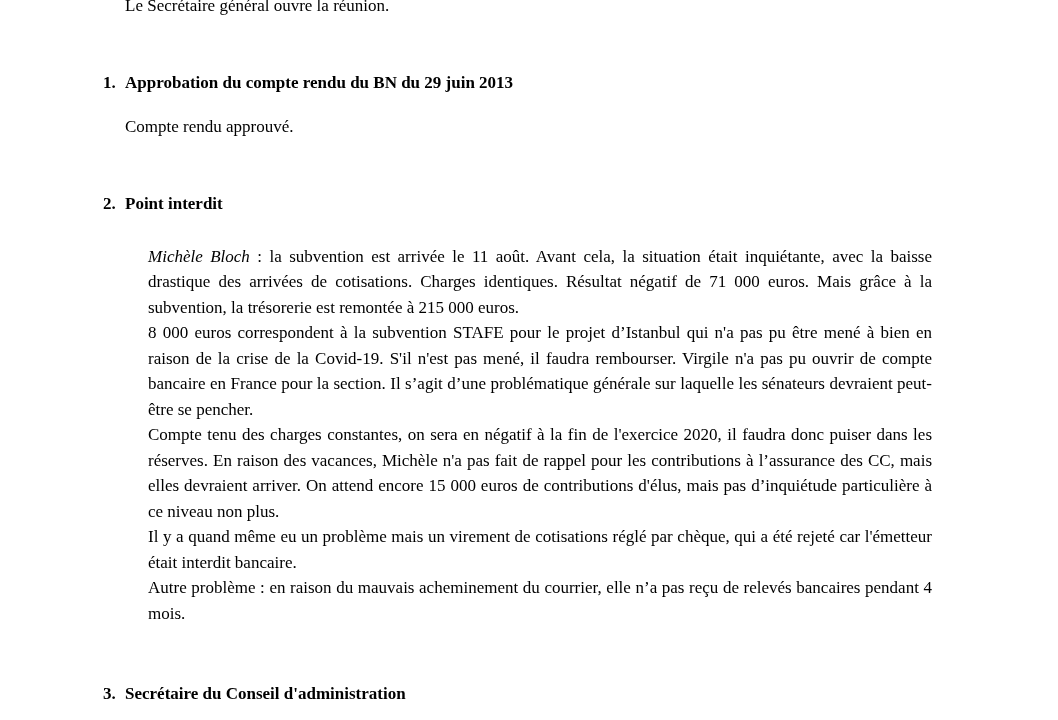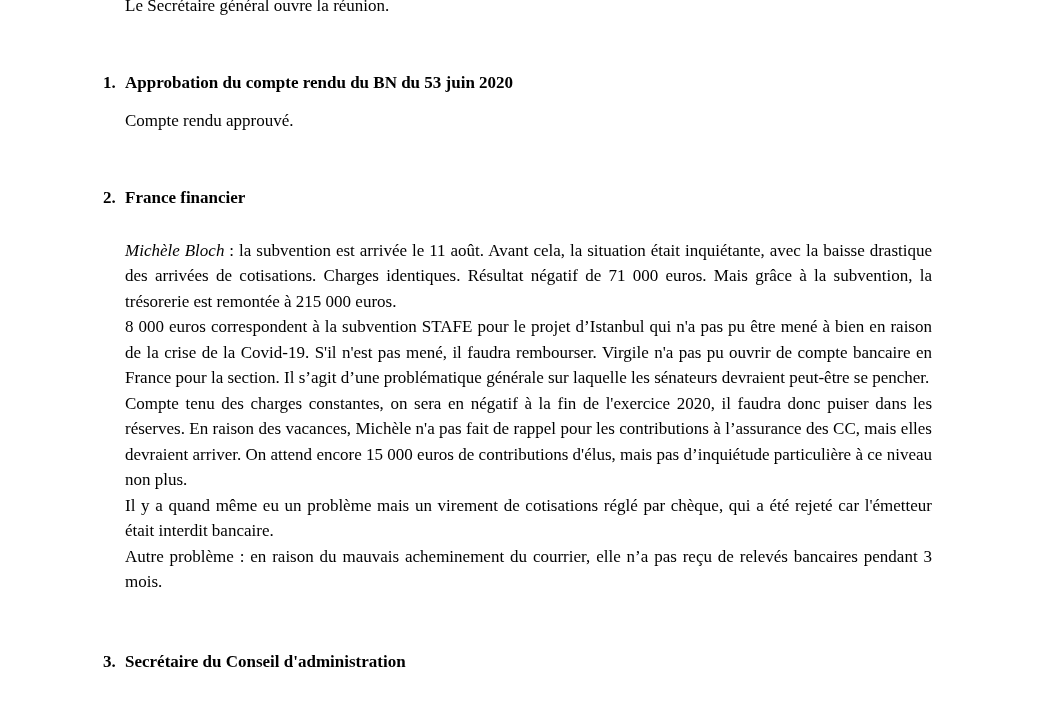--- a/index.html
+++ b/index.html
@@ -31,53 +31,53 @@
     font-weight: bold;
     margin-left: 103px;
     margin-right: 126px;
   }
   .heading .num {
     flex: 0 0 22px;
     width: 22px;
   }
   .intro        { margin-top: -7px; }
   .h1           { margin-top: 51.5px; }
-  .p1           { margin-top: 12px; }
+  .p1           { margin-top: 18px; }
   .h2           { margin-top: 51.5px; }
-  .speech       { margin-top: 27.5px; }
+  .speech       { margin-top: 27.5px; margin-left: 23px; }
   .h3           { margin-top: 54.5px; }
   .speaker {
     font-style: italic;
   }
 </style>
 </head>
 <body>
 
 <div class="page">
 
   <p class="body-text intro">Le Secrétaire général ouvre la réunion.</p>
 
   <div class="heading h1">
     <span class="num">1.</span>
-    <span class="htext">Approbation du compte rendu du BN du 53 juin 2020</span>
+    <span class="htext">Approbation du compte rendu du BN du 29 juin 2013</span>
   </div>
 
   <p class="body-text p1">Compte rendu approuvé.</p>
 
   <div class="heading h2">
     <span class="num">2.</span>
-    <span class="htext">France financier</span>
+    <span class="htext">Point interdit</span>
   </div>
 
   <div class="speech">
     <p class="body-text"><span class="speaker">Michèle Bloch</span><span> :  </span><span>la subvention est arrivée le 11 août. Avant cela, la situation était inquiétante, avec la baisse drastique des arrivées de cotisations. Charges identiques. Résultat négatif de 71 000 euros. Mais grâce à la subvention, la trésorerie est remontée à 215 000 euros.</span></p>
     <p class="body-text">8 000 euros correspondent à la subvention STAFE pour le projet d’Istanbul qui n'a pas pu être mené à bien en raison de la crise de la Covid-19. S'il n'est pas mené, il faudra rembourser. Virgile n'a pas pu ouvrir de compte bancaire en France pour la section. Il s’agit d’une problématique générale sur laquelle les sénateurs devraient peut-être se pencher.</p>
     <p class="body-text">Compte tenu des charges constantes, on sera en négatif à la fin de l'exercice 2020, il faudra donc puiser dans les réserves. En raison des vacances, Michèle n'a pas fait de rappel pour les contributions à l’assurance des CC, mais elles devraient arriver. On attend encore 15 000 euros de contributions d'élus, mais pas d’inquiétude particulière à ce niveau non plus.</p>
     <p class="body-text">Il y a quand même eu un problème mais un virement de cotisations réglé par chèque, qui a été rejeté car l'émetteur était interdit bancaire.</p>
-    <p class="body-text">Autre problème : en raison du mauvais acheminement du courrier, elle n’a pas reçu de relevés bancaires pendant 3 mois.</p>
+    <p class="body-text">Autre problème : en raison du mauvais acheminement du courrier, elle n’a pas reçu de relevés bancaires pendant 4 mois.</p>
   </div>
 
   <div class="heading h3">
     <span class="num">3.</span>
     <span class="htext">Secrétaire du Conseil d'administration</span>
   </div>
 
 </div>
 
 </body></html>

